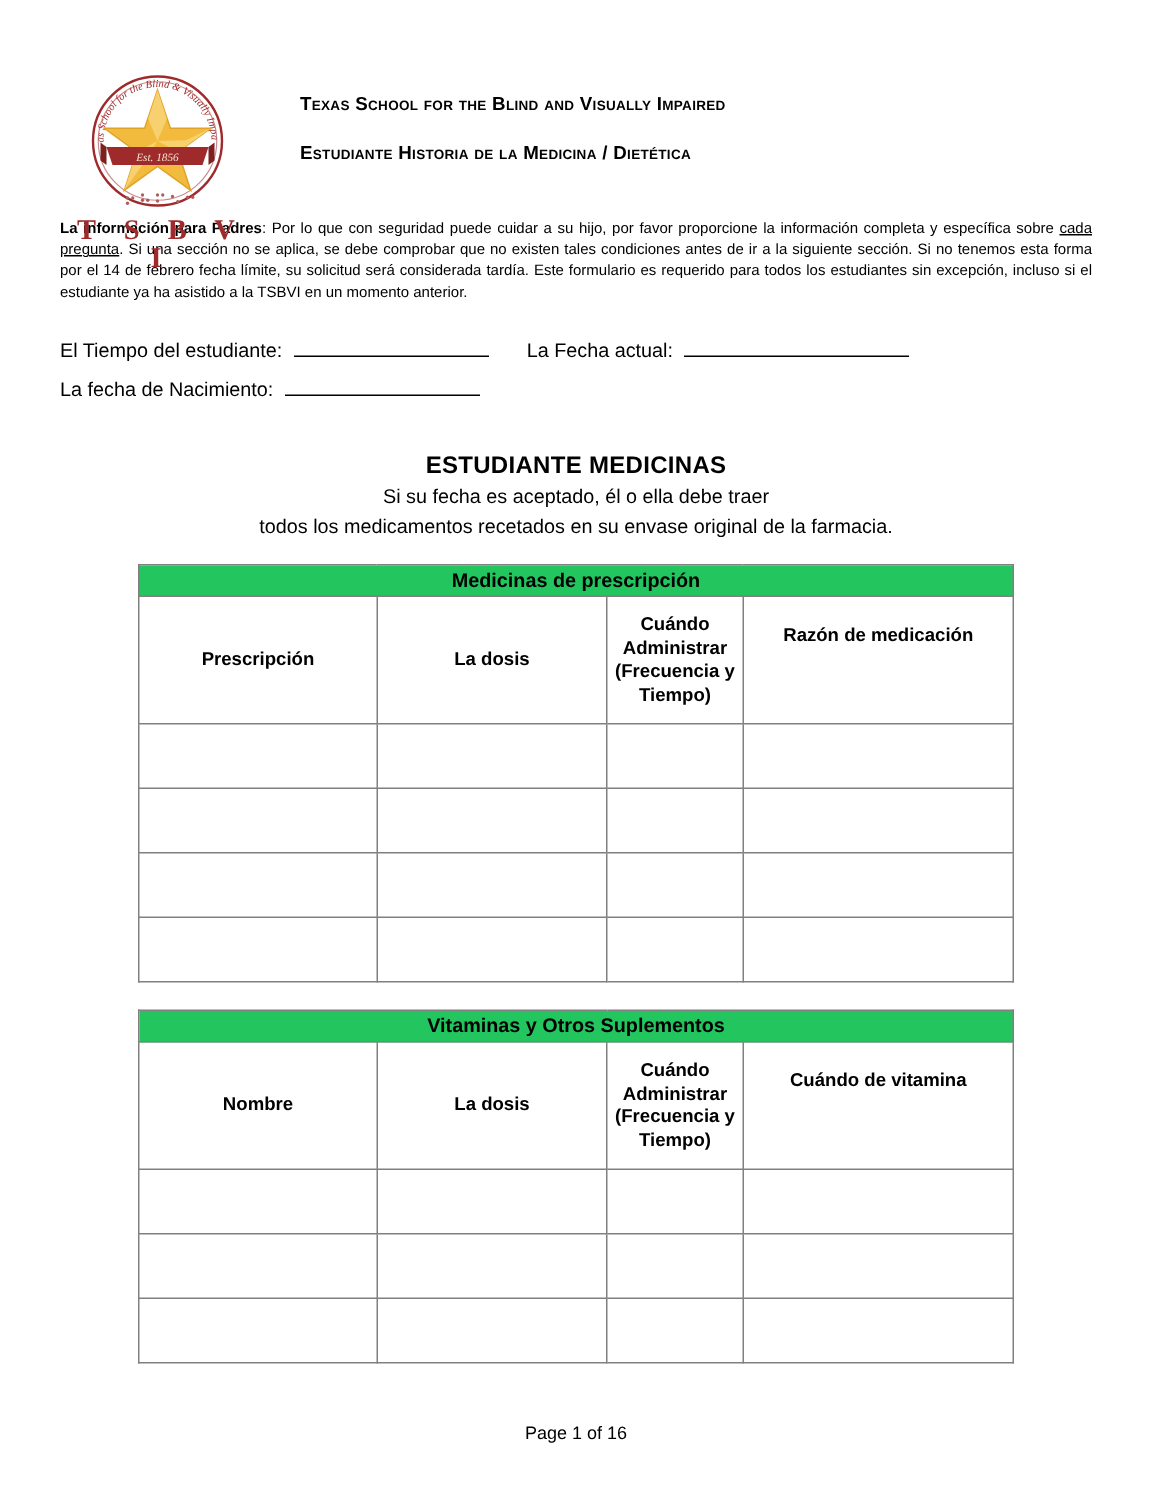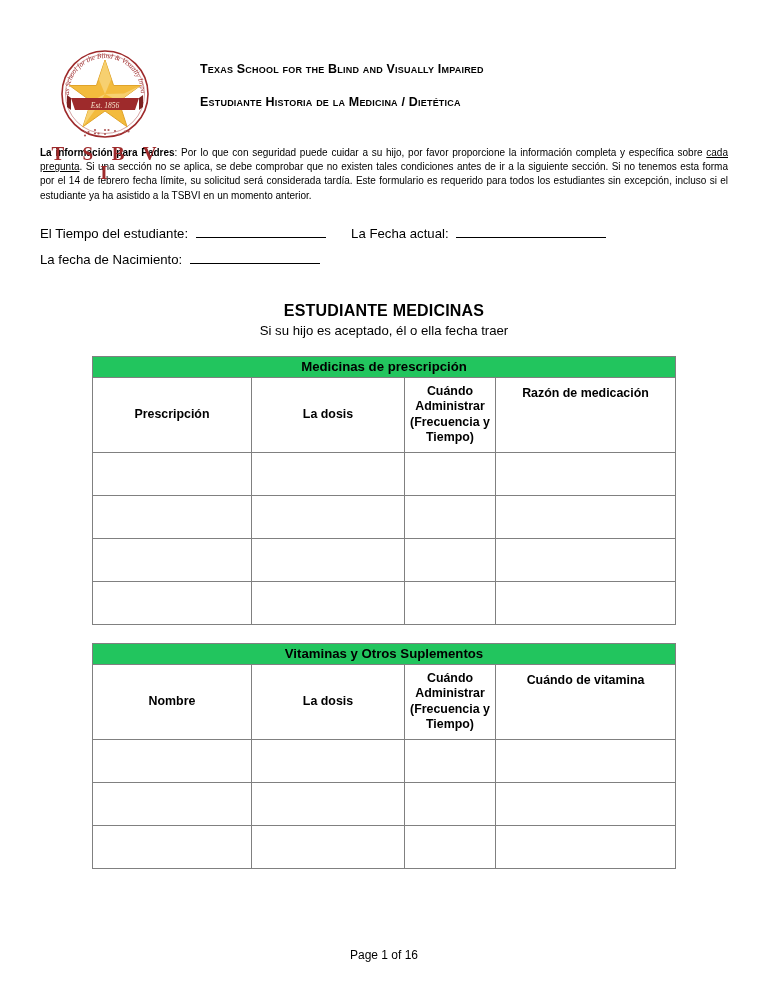--- a/index.html
+++ b/index.html
@@ -134,21 +134,21 @@
   }
   .tbl .col-head {
     text-align: center;
     font-weight: bold;
     font-size: 12.4px;
     line-height: 1.25;
     height: 64px;
     vertical-align: middle;
     padding: 2px 4px;
   }
-  .tbl .col-head.top { vertical-align: top; padding-top: 8px; }
+  .tbl .col-head.top { vertical-align: top; padding-top: 18px; }
   .tbl .data-row td { height: 42px; }
   .tbl.vit .data-row td { height: 42px; }
 
   
   .footer {
     position: absolute;
     left: 0;
     right: 0;
     bottom: 32px;
     text-align: center;
@@ -227,21 +227,22 @@
       <span class="blank w-date"></span>
     </div>
     <div class="field-row">
       <span>La fecha de Nacimiento:</span>
       <span class="blank w-birth"></span>
     </div>
   </div>
 
   <div class="section-head">
     <div class="section-title">ESTUDIANTE MEDICINAS</div>
-    <div class="section-sub">Si su hijo es aceptado, él o ella fecha traer</div>
+    <div class="section-sub">Si su fecha es aceptado, él o ella debe traer</div>
+    <div class="section-sub">todos los medicamentos recetados en su envase original de la farmacia.</div>
   </div>
 
   <table class="tbl presc">
     <colgroup>
       <col style="width:159px">
         <col style="width:153px">
         <col style="width:91px">
         <col style="width:180px">
     </colgroup>
     <tbody>

